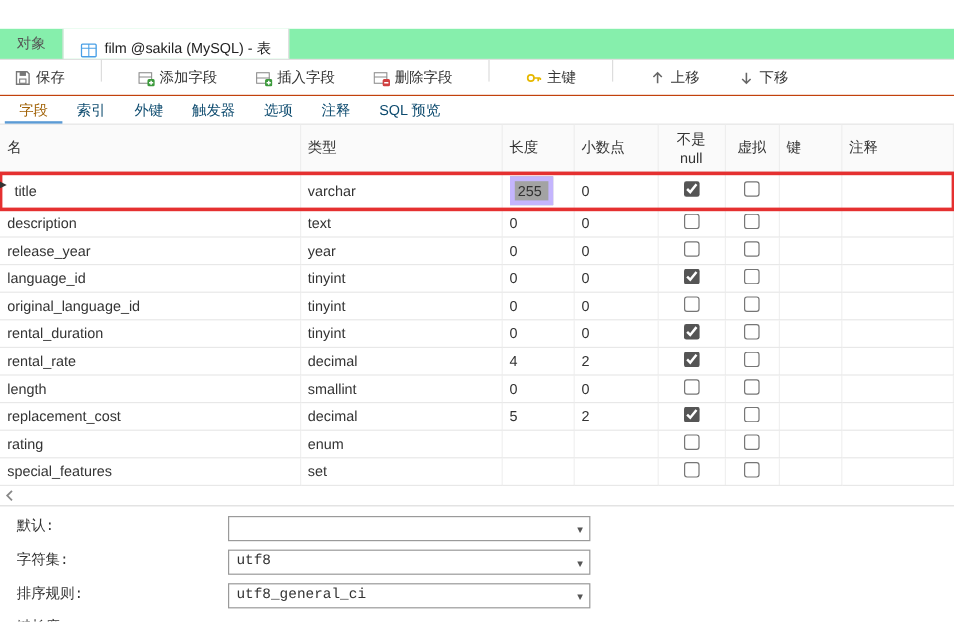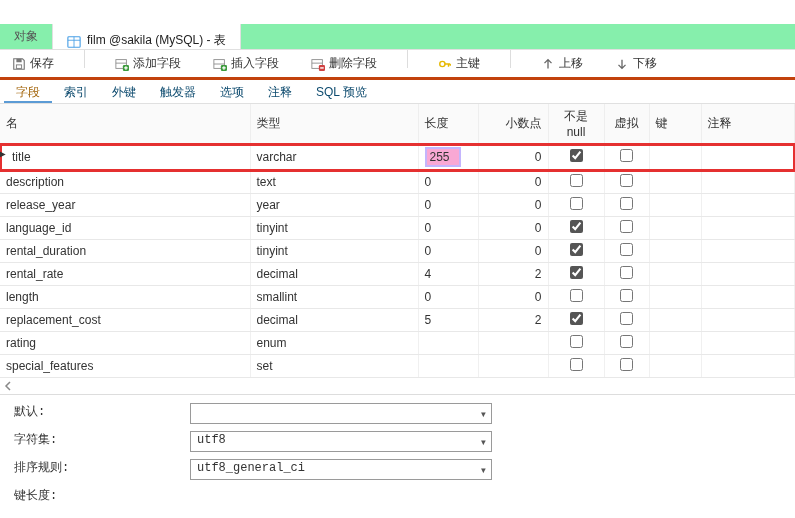--- a/index.html
+++ b/index.html
@@ -39,21 +39,21 @@
   width: 14px; height: 14px;
   display: inline-flex; align-items: center; justify-content: center;
 }
 
 
 .toolbar {
   display: flex;
   height: 30px;
   padding: 0 6px;
   gap: 20px;
-  border-bottom: 3px solid #c2410c;
+  border-bottom: 1px solid #c2410c;
 }
 .toolbar .btn {
   display: flex;
   align-items: center;
   gap: 4px;
   padding: 3px 6px;
   color: #333;
   border-radius: 2px;
 }
 .toolbar .btn .ico { width: 14px; height: 14px; display: inline-flex; align-items: center; justify-content: center; }
@@ -99,44 +99,44 @@
 .grid td {
   padding: 3px 6px;
   border-bottom: 1px solid #e8e8e8;
   border-right: 1px solid #f0f0f0;
   height: 22px;
   color: #333;
 }
 .grid .col-name   { width: 250px; }
 .grid .col-type   { width: 168px; }
 .grid .col-len    { width: 60px; text-align: left; }
-.grid .col-scale  { width: 70px; text-align: right; }
+.grid .col-scale  { width: 70px; text-align: left; }
 .grid .col-nn     { width: 56px; text-align: center; }
 .grid .col-virt   { width: 45px; text-align: center; }
 .grid .col-key    { width: 52px; }
 .grid .col-comm   { }
 
 .row-highlight td {
   position: relative;
 }
 .row-highlight {
   outline: 3px solid #e53030;
   outline-offset: -2px;
 }
 .row-ptr {
   position: absolute;
   left: -2px; top: 4px;
   color: #333;
   font-size: 10px;
 }
 
 .len-edit {
-  border: 2px solid #c4b5fd;
+  border: 4px solid #c4b5fd;
   padding: 1px 3px;
-  background: #f9a8d4;
+  background: #a3a3a3;
   display: inline-block;
   min-width: 36px;
 }
 
 input[type="checkbox"] {
   width: 13px; height: 13px;
   accent-color: #555;
 }
 
 .key-icon svg { width: 14px; height: 14px; }
@@ -343,20 +343,30 @@
         <td class="col-name">language_id</td>
         <td class="col-type">tinyint</td>
         <td class="col-len">0</td>
         <td class="col-scale">0</td>
         <td class="col-nn"><input type="checkbox" checked="" style=""></td>
         <td class="col-virt"><input type="checkbox" style=""></td>
         <td class="col-key"></td>
         <td class="col-comm"></td>
       </tr>
       <tr>
+        <td class="col-name">original_language_id</td>
+        <td class="col-type">tinyint</td>
+        <td class="col-len">0</td>
+        <td class="col-scale">0</td>
+        <td class="col-nn"><input type="checkbox" style=""></td>
+        <td class="col-virt"><input type="checkbox" style=""></td>
+        <td class="col-key"></td>
+        <td class="col-comm"></td>
+      </tr>
+      <tr>
         <td class="col-name">rental_duration</td>
         <td class="col-type">tinyint</td>
         <td class="col-len">0</td>
         <td class="col-scale">0</td>
         <td class="col-nn"><input type="checkbox" checked="" style=""></td>
         <td class="col-virt"><input type="checkbox" style=""></td>
         <td class="col-key"></td>
         <td class="col-comm"></td>
       </tr>
       <tr>

